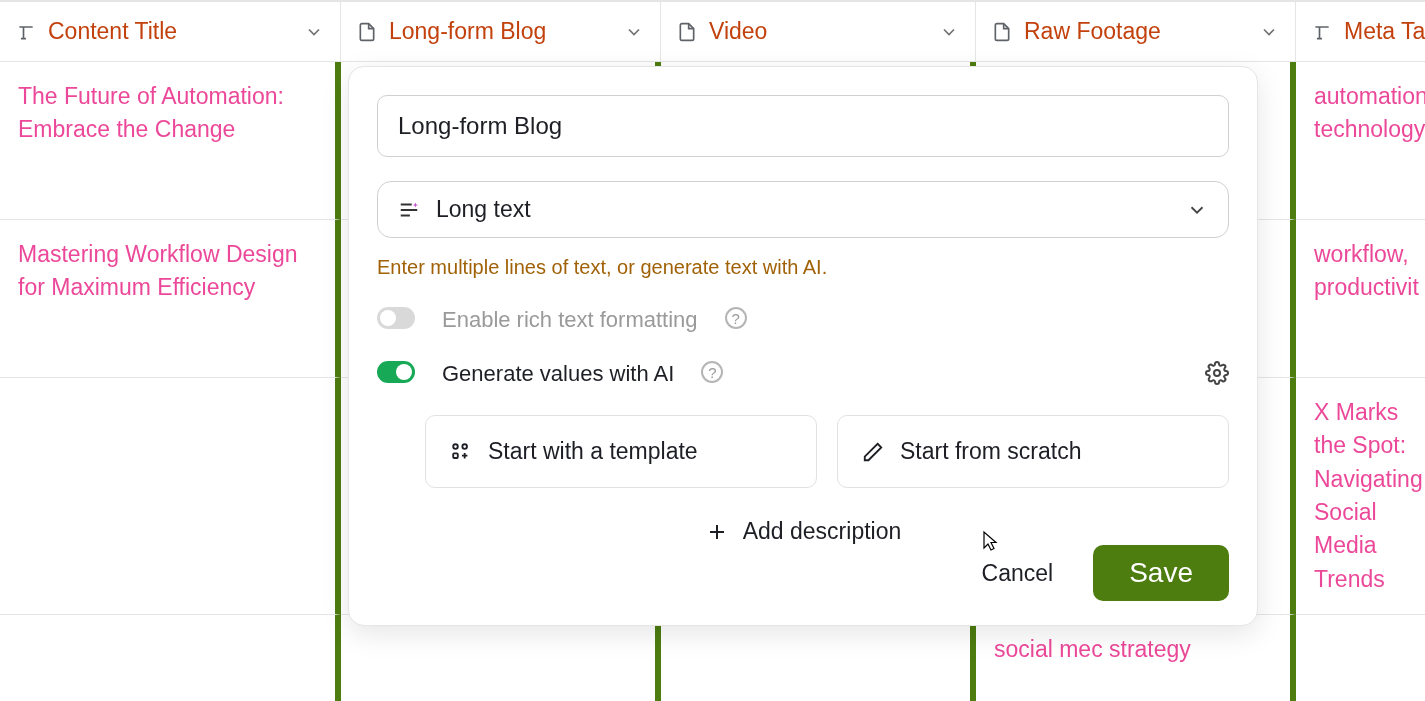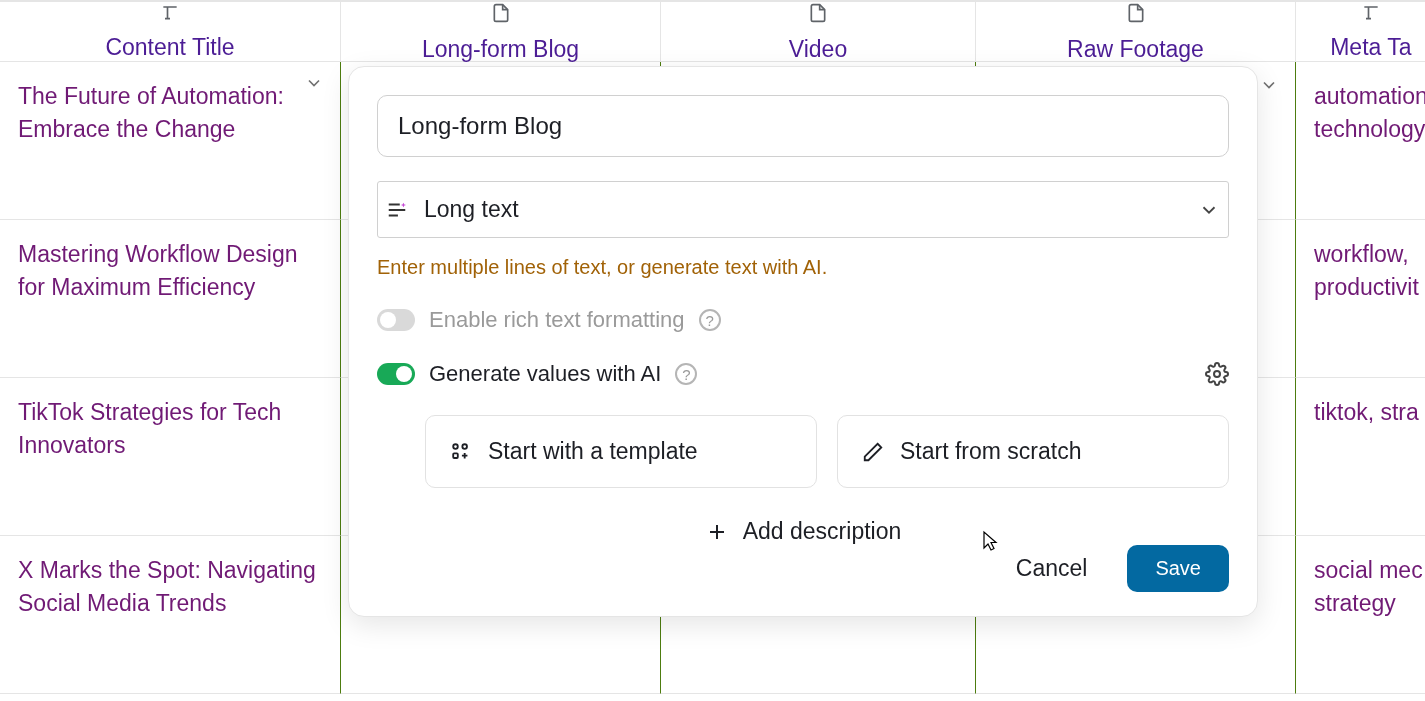--- a/index.html
+++ b/index.html
@@ -14,47 +14,46 @@
     position: relative;
   }
   .grid {
     display: grid;
     grid-template-columns: 341px 320px 315px 320px 1fr;
     border-top: 2px solid #e5e5e5;
   }
   .col-header {
     display: flex;
     align-items: center;
-    padding: 0 16px;
+    padding: 12px 16px;
     height: 60px;
     border-right: 1px solid #e5e5e5;
     border-bottom: 1px solid #e5e5e5;
     background: #fff;
     gap: 12px;
     position: relative;
     font-weight: 400;
-    color: #4c1d95;
-    font-size: 23px;
-    flex-direction: column;
+    color: #c2410c;
+    font-size: 23px;
   }
   .col-header .chev {
     margin-left: auto;
     color: #717171;
   }
   .col-header .type-icon {
     color: #5f6368;
     flex-shrink: 0;
   }
   .row-cell {
-    border-right: 1px solid #4d7c0f;
+    border-right: 6px solid #4d7c0f;
     border-bottom: 1px solid #e5e5e5;
     padding: 18px 18px;
     line-height: 1.45;
     font-size: 23px;
-    color: #701a75;
+    color: #ec4899;
     min-height: 158px;
   }
   .popup {
     position: absolute;
     left: 348px;
     top: 66px;
     width: 910px;
     background: #fff;
     border: 1px solid #e5e5e5;
     border-radius: 16px;
@@ -68,42 +67,41 @@
     padding: 16px 20px;
     font-size: 24px;
     color: #1d1f25;
     background: #fff;
     outline: none;
   }
   .type-select {
     margin-top: 24px;
     width: 100%;
     border: 1px solid #d0d0d0;
-    border-radius: 3px;
-    padding: 14px 8px;
+    border-radius: 14px;
+    padding: 14px 20px;
     font-size: 23px;
     display: flex;
     align-items: center;
     gap: 16px;
     cursor: pointer;
   }
   .type-select .chev {
     margin-left: auto;
     color: #444;
   }
   .helper {
     margin-top: 18px;
     font-size: 20px;
     color: #a16207;
   }
   .toggle-row {
     margin-top: 28px;
     display: flex;
-    align-items: center;
-    gap: 14px;
+    gap: 27px;
     font-size: 22px;
   }
   .toggle-row.disabled { color: #9a9a9a; }
   .toggle {
     width: 38px; height: 22px;
     border-radius: 11px;
     background: #d9d9d9;
     position: relative;
     flex-shrink: 0;
   }
@@ -148,26 +146,26 @@
     display: flex;
     align-items: center;
     gap: 14px;
     font-size: 23px;
     color: #1d1f25;
     cursor: pointer;
   }
   .actions { margin-left: auto; display: flex; align-items: center; gap: 40px; }
   .cancel { font-size: 23px; color: #1d1f25; cursor: pointer; }
   .save {
-    background: #0369a1;
+    background: #4d7c0f;
     color: #fff;
     border: none;
     border-radius: 10px;
-    padding: 12px 28px;
-    font-size: 20px;
+    padding: 12px 36px;
+    font-size: 28px;
     cursor: pointer;
   }
   .cursor-pointer {
     position: absolute;
     left: 978px;
     top: 530px;
     pointer-events: none;
   }
   svg { display: block; }
 </style>
@@ -245,21 +243,20 @@
   <div class="row-cell"></div>
   <div class="row-cell"></div>
   <div class="row-cell"><span>automation technology</span></div>
 
   <div class="row-cell"><span>Mastering Workflow Design for Maximum Efficiency</span></div>
   <div class="row-cell"></div>
   <div class="row-cell"></div>
   <div class="row-cell"></div>
   <div class="row-cell"><span>workflow, productivit</span></div>
 
-  <div class="row-cell"><span>TikTok Strategies for Tech Innovators</span></div>
   <div class="row-cell"></div>
   <div class="row-cell"></div>
   <div class="row-cell"></div>
   <div class="row-cell"><span>tiktok, stra</span></div>
 
   <div class="row-cell"><span>X Marks the Spot: Navigating Social Media Trends</span></div>
   <div class="row-cell"></div>
   <div class="row-cell"></div>
   <div class="row-cell"></div>
   <div class="row-cell"><span>social mec strategy</span></div>

